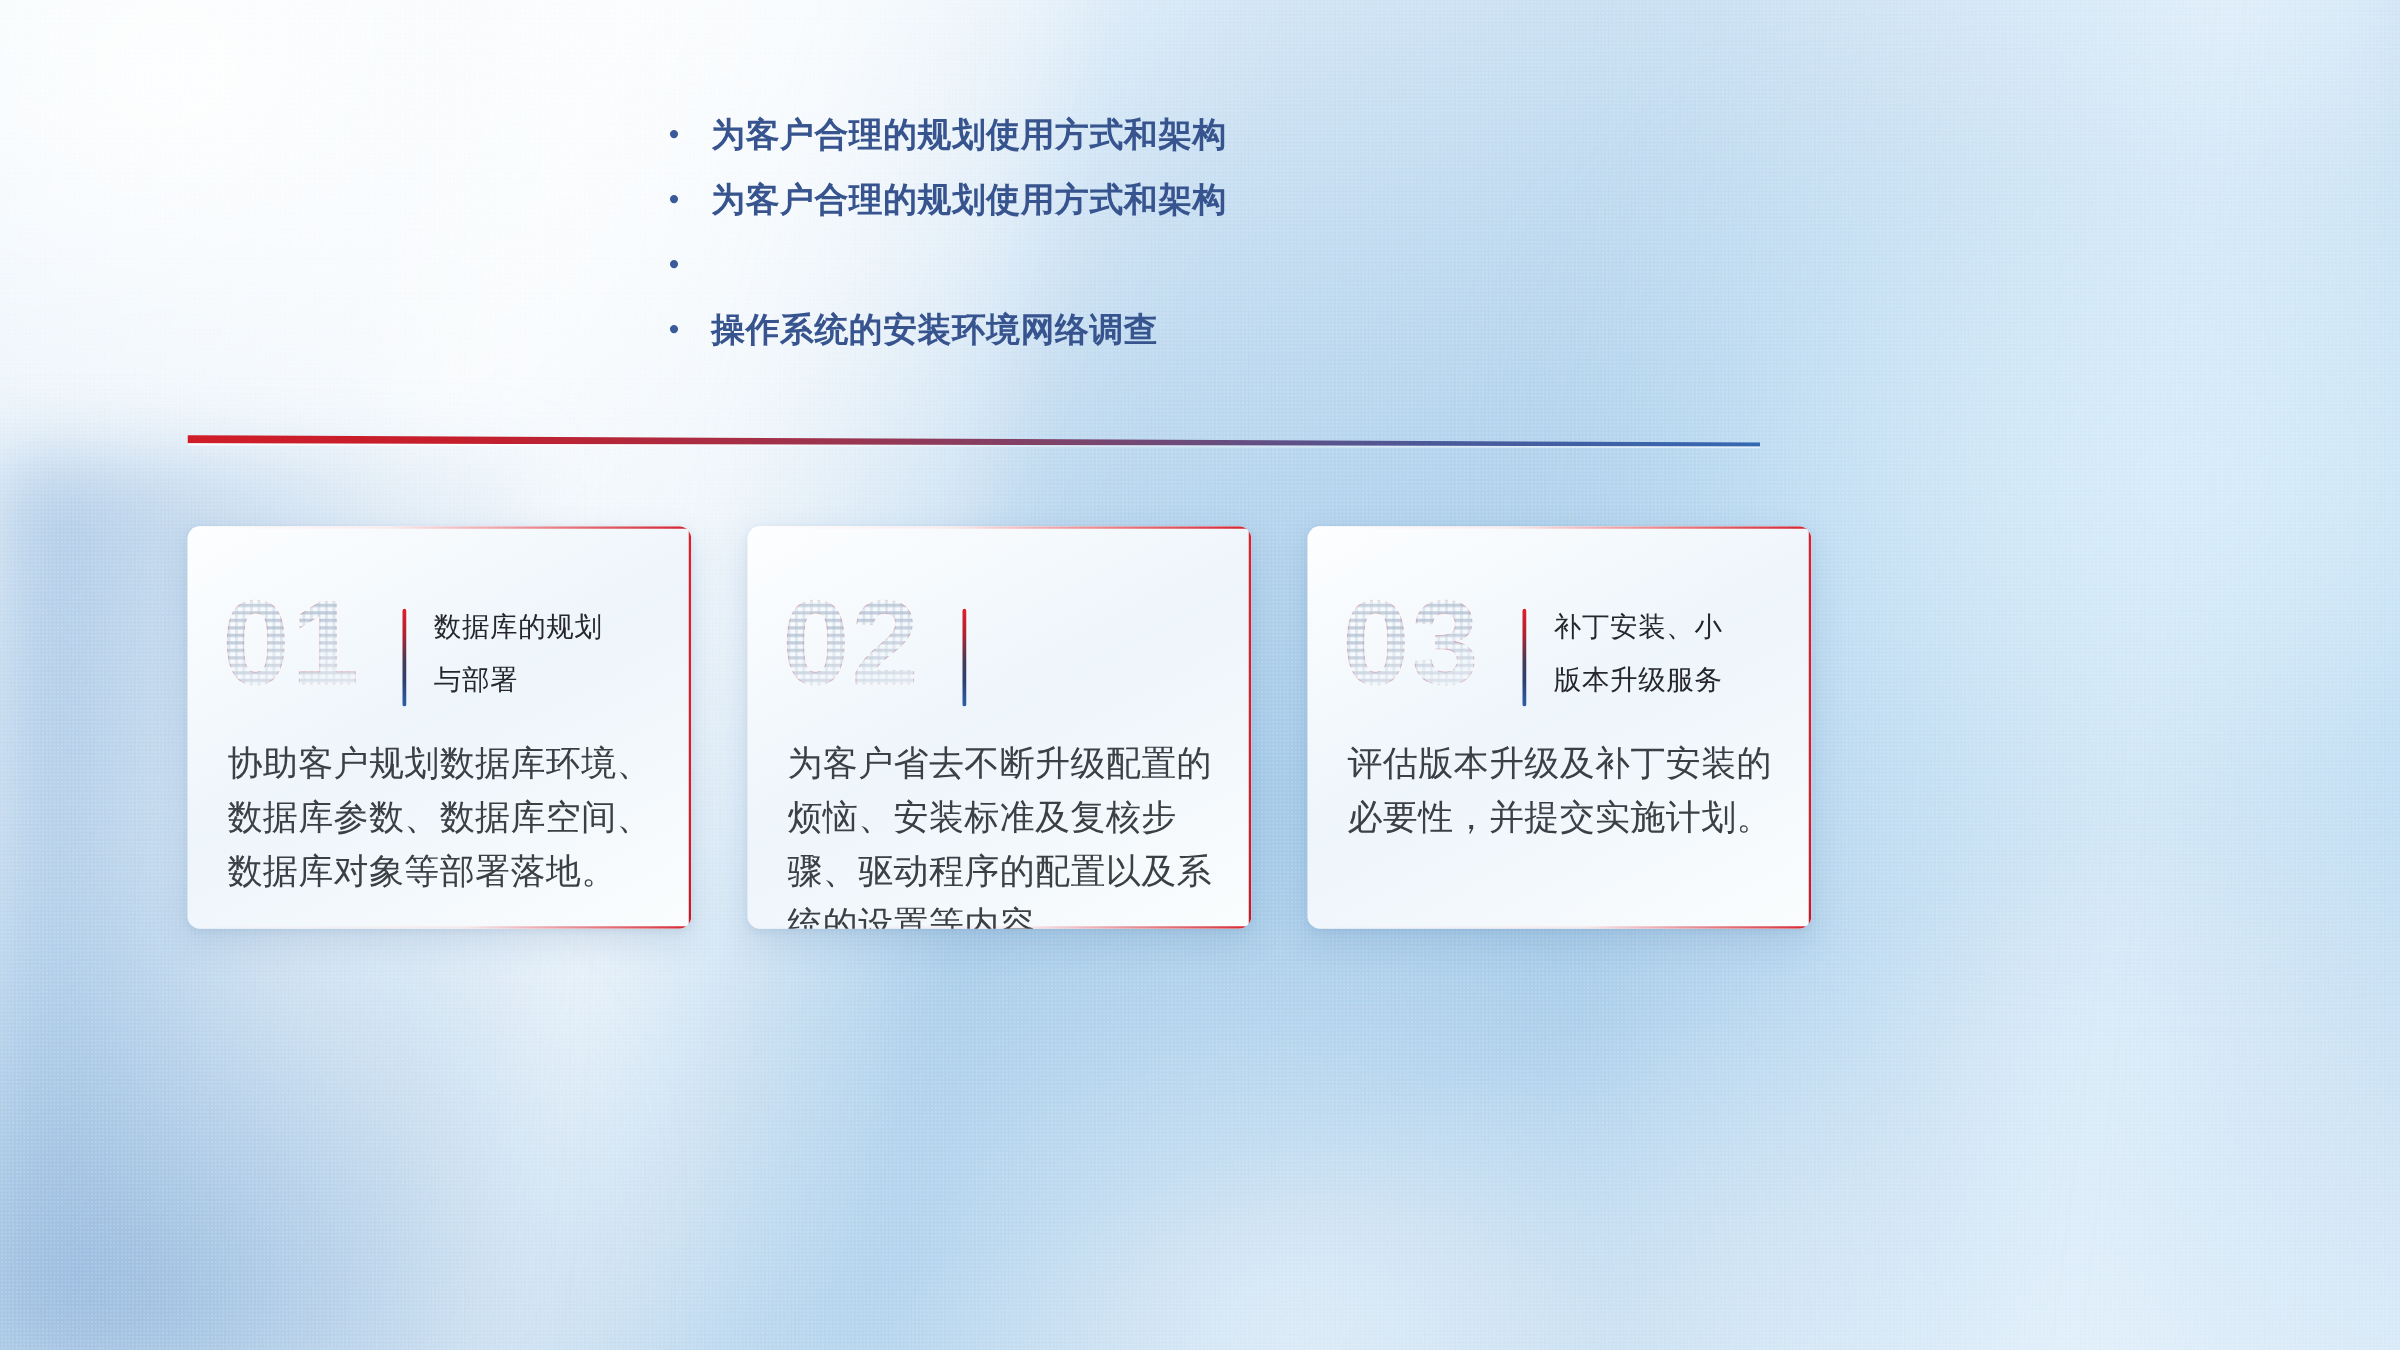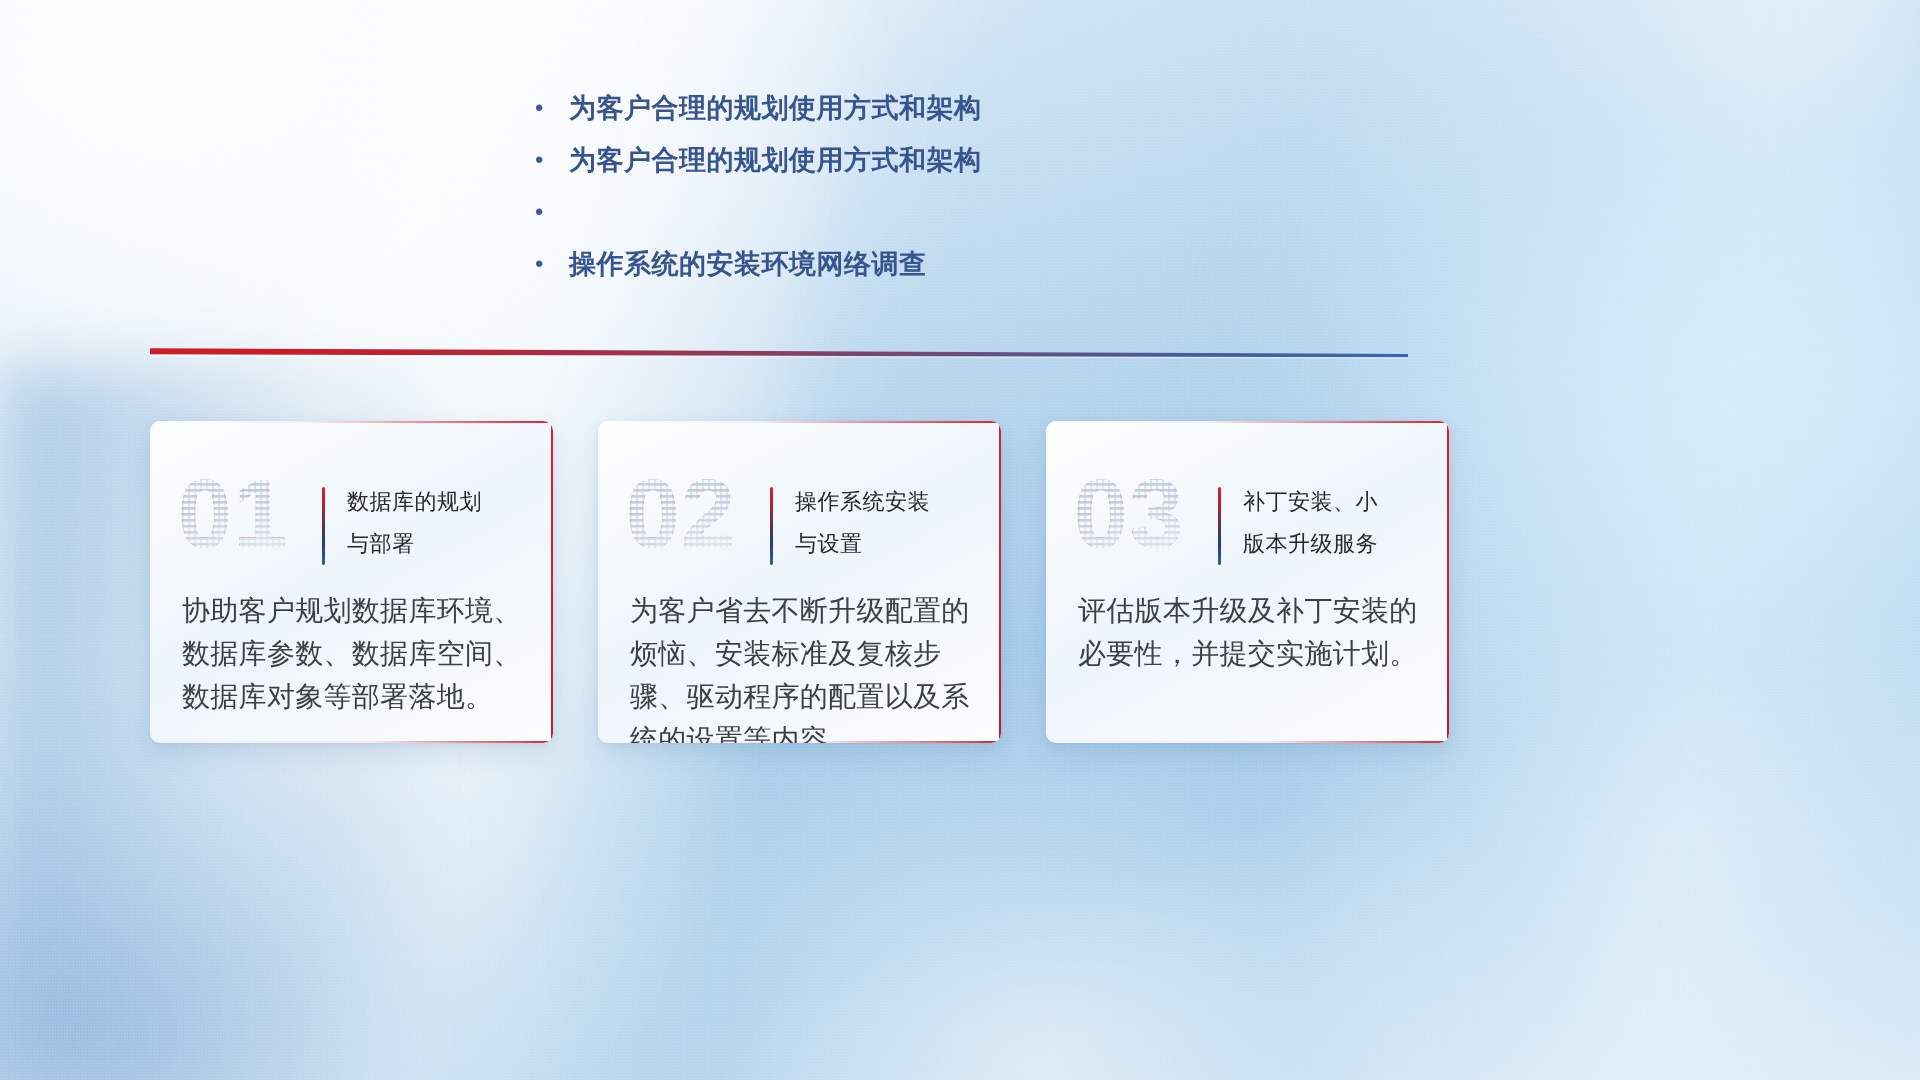--- a/index.html
+++ b/index.html
@@ -280,22 +280,20 @@
           </defs>
           <g mask="url(#m2)">
             <text x="2" y="88" font-family="Liberation Sans, sans-serif" font-size="96" font-weight="700" letter-spacing="2" fill="url(#ng2)">02</text>
           </g>
           <g mask="url(#m2)" opacity="0.45">
             <text x="2" y="88" font-family="Liberation Sans, sans-serif" font-size="96" font-weight="700" letter-spacing="2" fill="none" stroke="#c0172a" stroke-width="0.7">02</text>
           </g>
         </svg>
       </div>
       <div class="card-sep"></div>
-      <div class="card-title">操作系统安装
-与设置</div>
     </div>
 
     <div class="card-body">为客户省去不断升级配置的烦恼、安装标准及复核步骤、驱动程序的配置以及系统的设置等内容。</div>
   </div>
 
   <div class="card">
     <div class="card-rail-top"></div>
     <div class="card-rail-right"></div>
     <div class="card-rail-bottom"></div>
 

